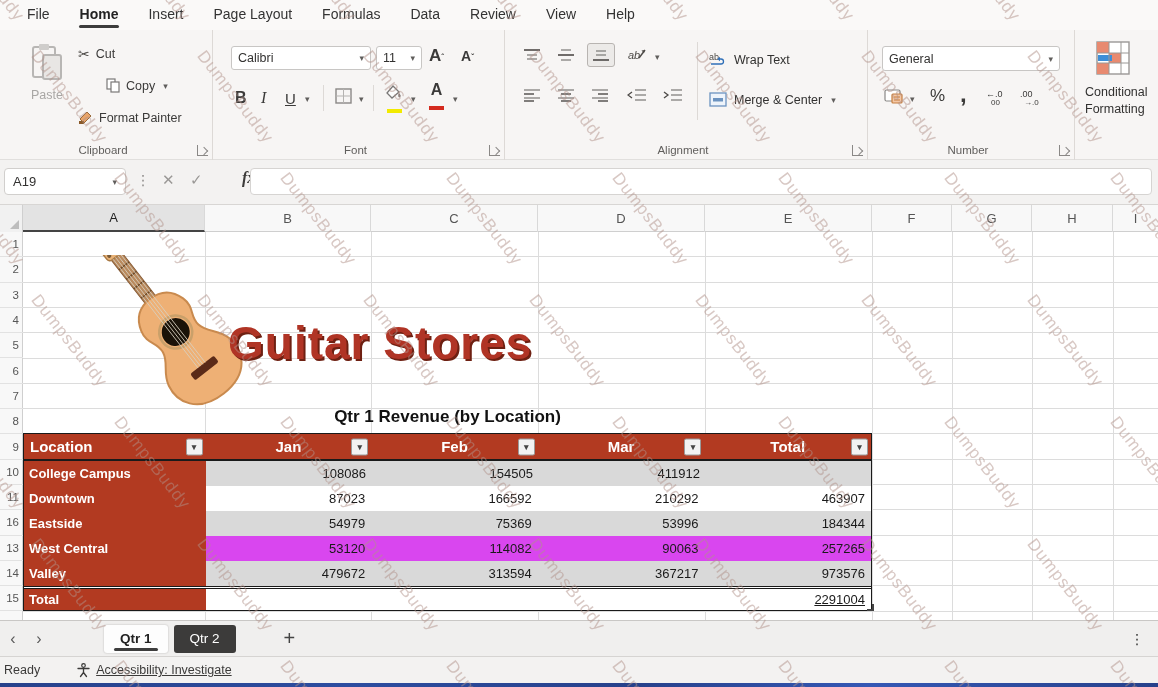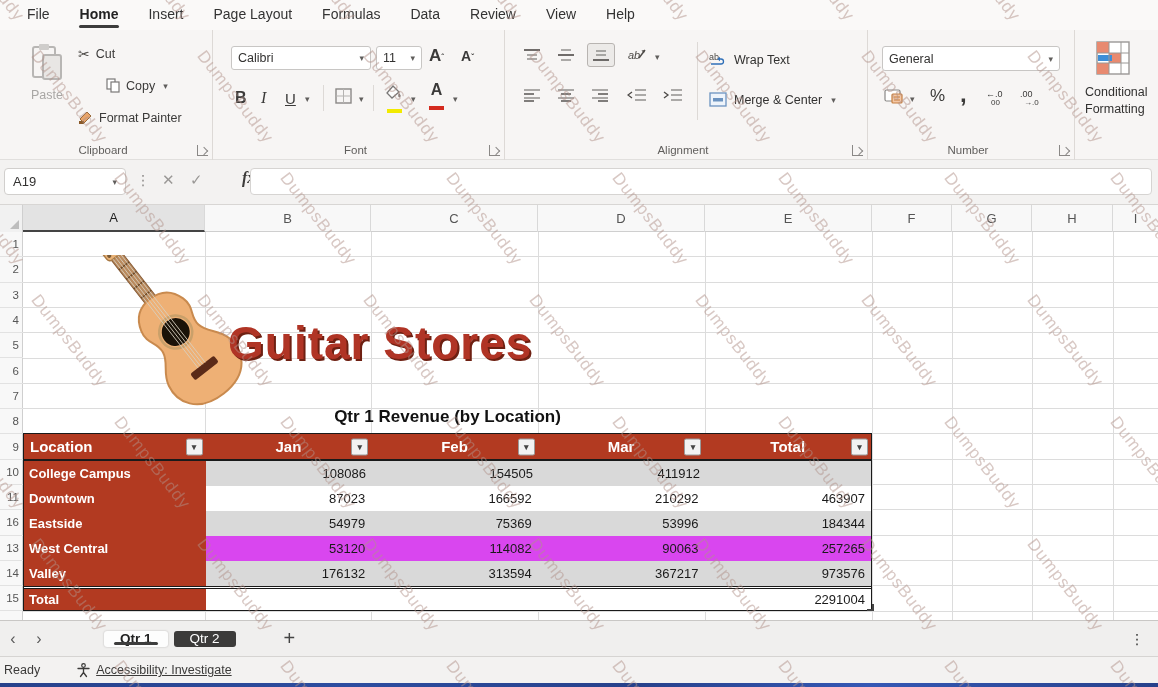--- a/index.html
+++ b/index.html
@@ -72,21 +72,21 @@
   .filterbtn { position:absolute; right:3px; top:50%; transform:translateY(-50%); width:17px; height:17px; background:#f2f2f2; border:1px solid #9a9a9a; border-radius:2px; color:#444; font-size:9px; display:flex; align-items:center; justify-content:center; }
   .drow { height:25px; border-left:1px solid #1a1a1a; border-right:1px solid #1a1a1a; }
   .dcell { font-size:13px; color:#1a1a1a; display:flex; align-items:center; justify-content:flex-end; padding-right:6px; }
   .dcell.loc { background:#b23a21; color:#fff; font-weight:bold; justify-content:flex-start; padding-left:5px; }
   .totalrow { height:25px; border:1px solid #1a1a1a; border-top:3px double #1a1a1a; background:#fff; }
   .resize-handle { position:absolute; right:-1px; bottom:0px; width:7px; height:7px; border-right:2px solid #444; border-bottom:2px solid #444; }
 
   
   .tabbar { position:absolute; left:0; top:620px; width:1158px; height:36px; background:#f0efee; border-top:1px solid #c9c7c5; display:flex; align-items:center; }
   .navarr { font-size:16px; color:#5a5a5a; width:26px; text-align:center; }
-  .stab { position:relative; height:16px; display:flex; align-items:center; padding:0 16px; font-size:13.5px; margin-left:6px; border-radius:3px; }
+  .stab { position:relative; height:28px; display:flex; align-items:center; padding:0 16px; font-size:13.5px; margin-left:6px; border-radius:3px; }
   .stab.active { background:#fdfdfd; font-weight:bold; color:#222; box-shadow:0 0 2px rgba(0,0,0,.25); }
   .stab.active::after { content:""; position:absolute; left:10px; right:10px; bottom:2px; height:3px; background:#3d3d3d; border-radius:2px; }
   .stab.dark { background:#3c3b3a; color:#fff; }
   .addsheet { font-size:20px; color:#444; margin-left:48px; }
   .tab-dots { position:absolute; right:14px; font-size:14px; color:#333; letter-spacing:0; }
 
   
   .statusbar { position:absolute; left:0; top:656px; width:1158px; height:27px; background:#f3f2f1; border-top:1px solid #d6d4d2; display:flex; align-items:center; font-size:12.5px; color:#3b3a39; }
   .statusbar .ready { margin-left:4px; }
   .acc { display:flex; align-items:center; gap:5px; margin-left:36px;text-decoration:underline; }
@@ -490,32 +490,32 @@
         </div>
         <div class="trow drow" style="background: #d946ef;">
           <div class="dcell loc" style="width: 182px;">West Central</div>
           <div class="dcell" style="width: 166px;">53120</div>
           <div class="dcell" style="width: 167px;">114082</div>
           <div class="dcell" style="width: 167px;">90063</div>
           <div class="dcell" style="width: 167px;">257265</div>
         </div>
         <div class="trow drow" style="background: rgb(217, 217, 217);">
           <div class="dcell loc" style="width: 182px;">Valley</div>
-          <div class="dcell" style="width: 166px;">176132</div>
+          <div class="dcell" style="width: 166px;">479672</div>
           <div class="dcell" style="width: 167px;">313594</div>
           <div class="dcell" style="width: 167px;">367217</div>
           <div class="dcell" style="width: 167px;">973576</div>
         </div>
       </div>
     <div class="trow totalrow" id="table-total">
         <div class="dcell loc" style="width: 182px;">Total</div>
         <div class="dcell" style="width: 166px;"></div>
         <div class="dcell" style="width: 167px;"></div>
         <div class="dcell" style="width: 167px;"></div>
-        <div class="dcell" style="width: 167px;">2291004</div>
+        <div class="dcell" style="width: 167px; text-decoration: underline;">2291004</div>
       </div>
     <div class="resize-handle"></div>
   </div>
 
   <div class="tabbar">
     <span class="navarr">‹</span>
     <span class="navarr">›</span>
     <div class="stab active" style="margin-left:52px;">Qtr 1</div>
     <div class="stab dark">Qtr 2</div>
     <span class="addsheet">+</span>

